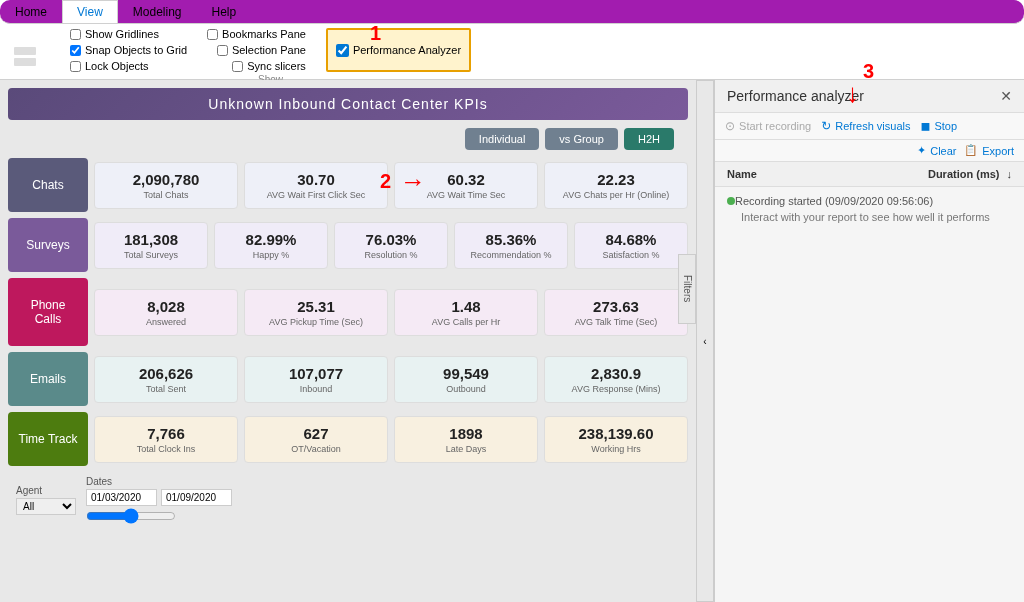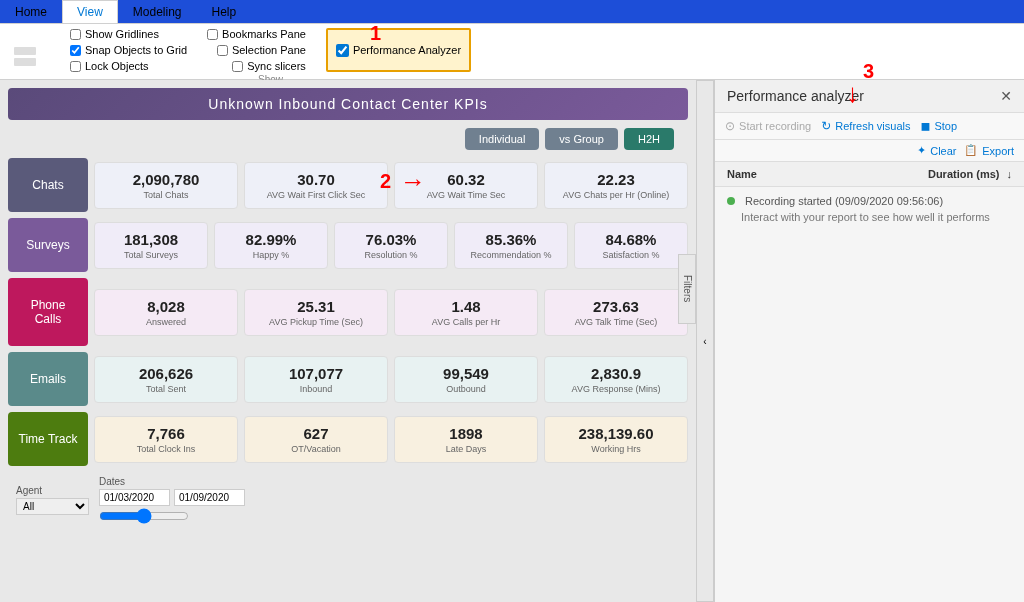--- a/index.html
+++ b/index.html
@@ -1,20 +1,20 @@
 <!DOCTYPE html>
 <html><head>
   <meta charset="utf-8">
   <style>
     * { box-sizing: border-box; margin: 0; padding: 0; }
     body { font-family: 'Segoe UI', Arial, sans-serif; font-size: 12px; background: #f0f0f0; overflow: hidden; width: 1024px; height: 602px; }
 
     
     .ribbon { background: #fff; border-bottom: 1px solid #d0d0d0; height: 80px; display: flex; flex-direction: column; }
-    .ribbon-tabs { display: flex; height: 28px; background: #1d4ed8; border-bottom: 1px solid #d0d0d0; align-items: flex-end; }
+    .ribbon-tabs { display: flex; height: 28px; background: #a21caf; border-bottom: 1px solid #d0d0d0; align-items: flex-end; border-radius: 10px; }
     .ribbon-tab { padding: 4px 14px; font-size: 12px; cursor: pointer; border: 1px solid transparent; border-bottom: none; }
     .ribbon-tab.active { background: #fff; border-color: #d0d0d0; color: #0078d4; font-weight: 500; }
     .ribbon-content { display: flex; flex: 1; align-items: center; padding: 4px 10px; gap: 30px; }
     .checkbox-item { display: flex; align-items: center; gap: 4px; font-size: 11px; cursor: pointer; }
     .checkbox-item input { width: 11px; height: 11px; }
     .ribbon-group-title { font-size: 10px; color: #888; text-align: center; margin-top: 2px; }
 
     
     .perf-analyzer-btn { background: #fff3cd; border: 2px solid #e8a000; padding: 3px 8px; font-size: 11px; display: flex; align-items: center; gap: 4px; border-radius: 2px; }
     .perf-analyzer-btn input[type=checkbox] { accent-color: #0078d4; }
@@ -63,35 +63,35 @@
     .metric-label { font-size: 9px; color: #666; margin-top: 2px; }
 
     
     .bottom-controls { display: flex; gap: 10px; align-items: center; padding: 4px 8px; }
     .control-group { display: flex; flex-direction: column; gap: 2px; font-size: 10px; }
     .control-label { color: #555; }
     .control-input { display: flex; gap: 4px; }
     .control-input input { width: 71px; font-size: 10px; padding: 2px 4px; border: 1px solid #ccc; }
     .slider-container { display: flex; align-items: center; }
     .slider-container input[type=range] { width: 90px; }
-    .dropdown-small { width: 73px; font-size: 10px; padding: 1px 2px; border: 1px solid #ccc; }
+    .dropdown-small { width: 60px; font-size: 10px; padding: 1px 2px; border: 1px solid #ccc; }
 
     
     .perf-panel { width: 310px; background: #f5f5f5; border-left: 1px solid #ccc; display: flex; flex-direction: column; }
     .perf-header { display: flex; align-items: center; justify-content: space-between; padding: 8px 12px; background: #f0f0f0; border-bottom: 1px solid #ddd; }
     .perf-title { font-size: 14px; font-weight: 400; color: #333; }
     .perf-close { cursor: pointer; font-size: 14px; color: #555; background: none; border: none; }
     .perf-toolbar { display: flex; align-items: center; padding: 6px 10px; gap: 10px; border-bottom: 1px solid #ddd; background: #f8f8f8; flex-wrap: wrap; }
     .perf-btn { display: flex; align-items: center; gap: 4px; font-size: 11px; color: #0078d4; cursor: pointer; background: none; border: none; }
     .perf-btn.disabled { color: #aaa; cursor: default; }
     .perf-btn-icon { font-size: 12px; }
     .perf-toolbar-row2 { display: flex; align-items: center; justify-content: flex-end; padding: 4px 10px; gap: 8px; border-bottom: 1px solid #ddd; background: #f8f8f8; }
     .perf-table-header { display: flex; justify-content: space-between; align-items: center; padding: 6px 12px; background: #f0f0f0; border-bottom: 1px solid #ddd; font-size: 11px; font-weight: 600; color: #333; }
     .perf-table-content { flex: 1; padding: 8px 12px; }
-    .recording-info { display: flex; align-items: center; gap: 10px; font-size: 11px; color: #555; margin-bottom: 4px; }
+    .recording-info { display: flex; align-items: center; gap: 0; font-size: 11px; color: #555; margin-bottom: 4px; }
     .recording-dot { width: 8px; height: 8px; background: #4caf50; border-radius: 50%; }
     .interact-hint { font-size: 11px; color: #777; margin-left: 14px; }
 
     
     .collapse-btn { width: 18px; background: #e0e0e0; border: 1px solid #ccc; cursor: pointer; display: flex; align-items: center; justify-content: center; font-size: 12px; }
 
     
     .num-badge { position: absolute; color: red; font-size: 20px; font-weight: bold; z-index: 100; pointer-events: none; }
   </style>
 </head>

